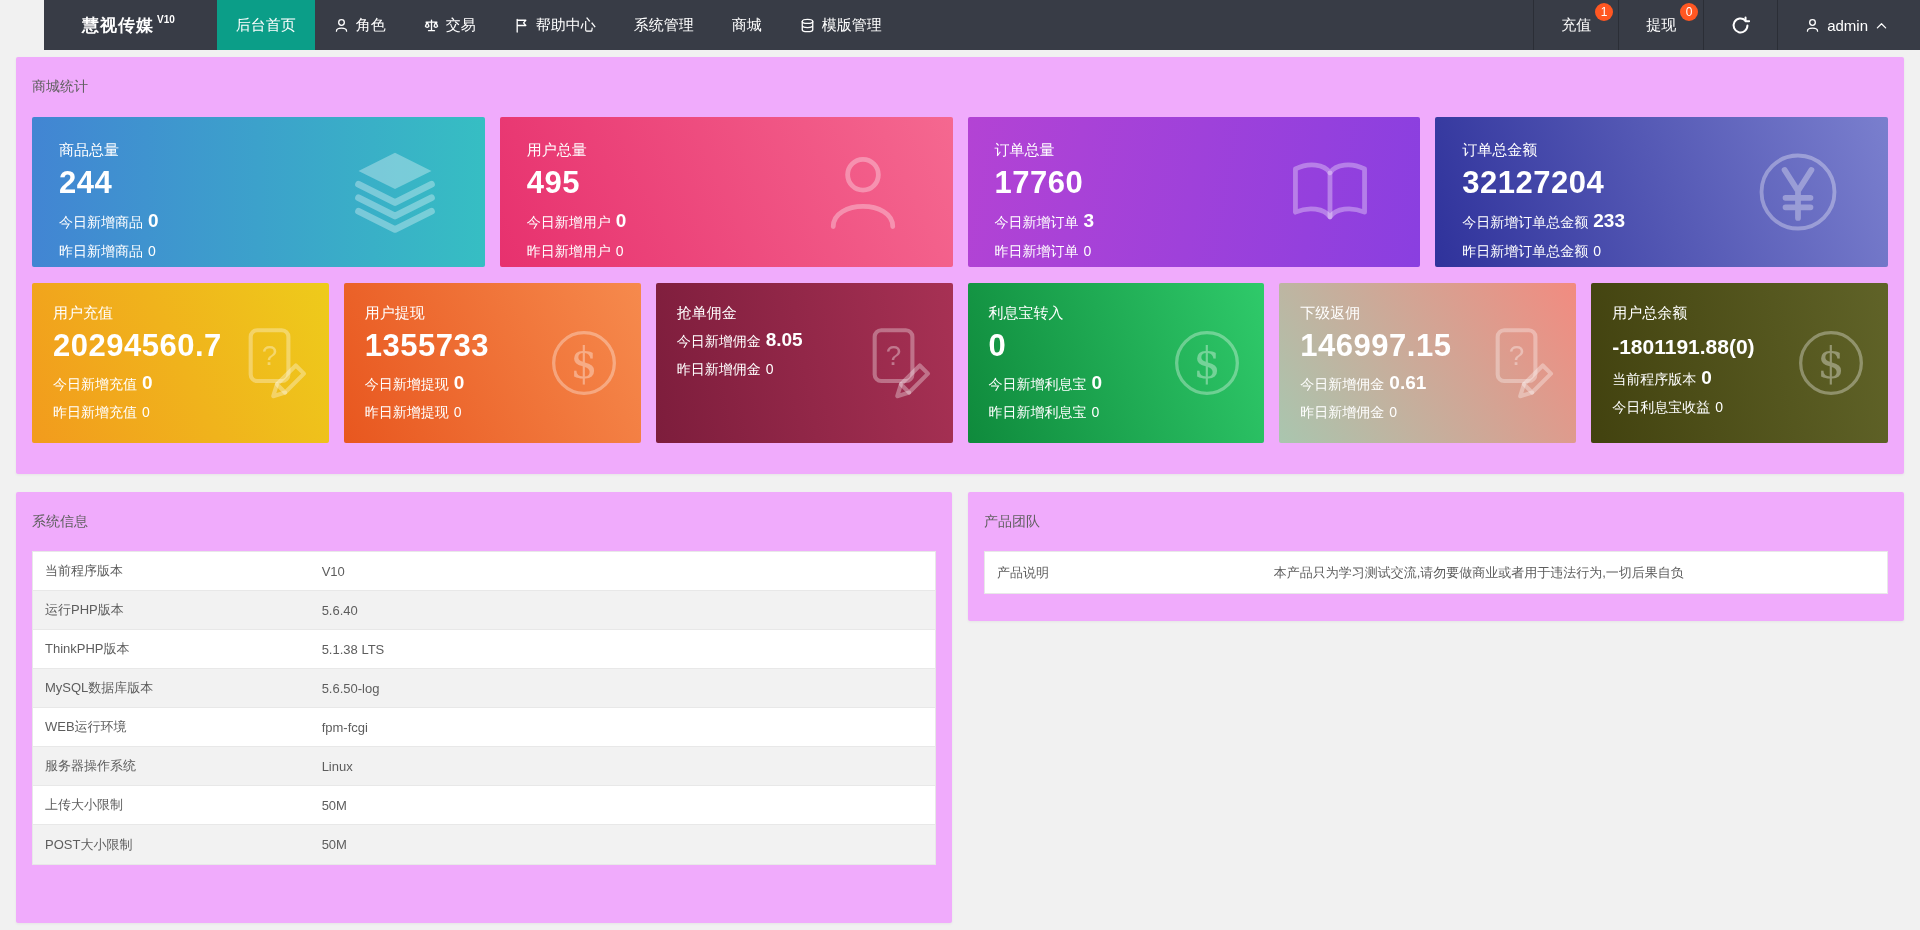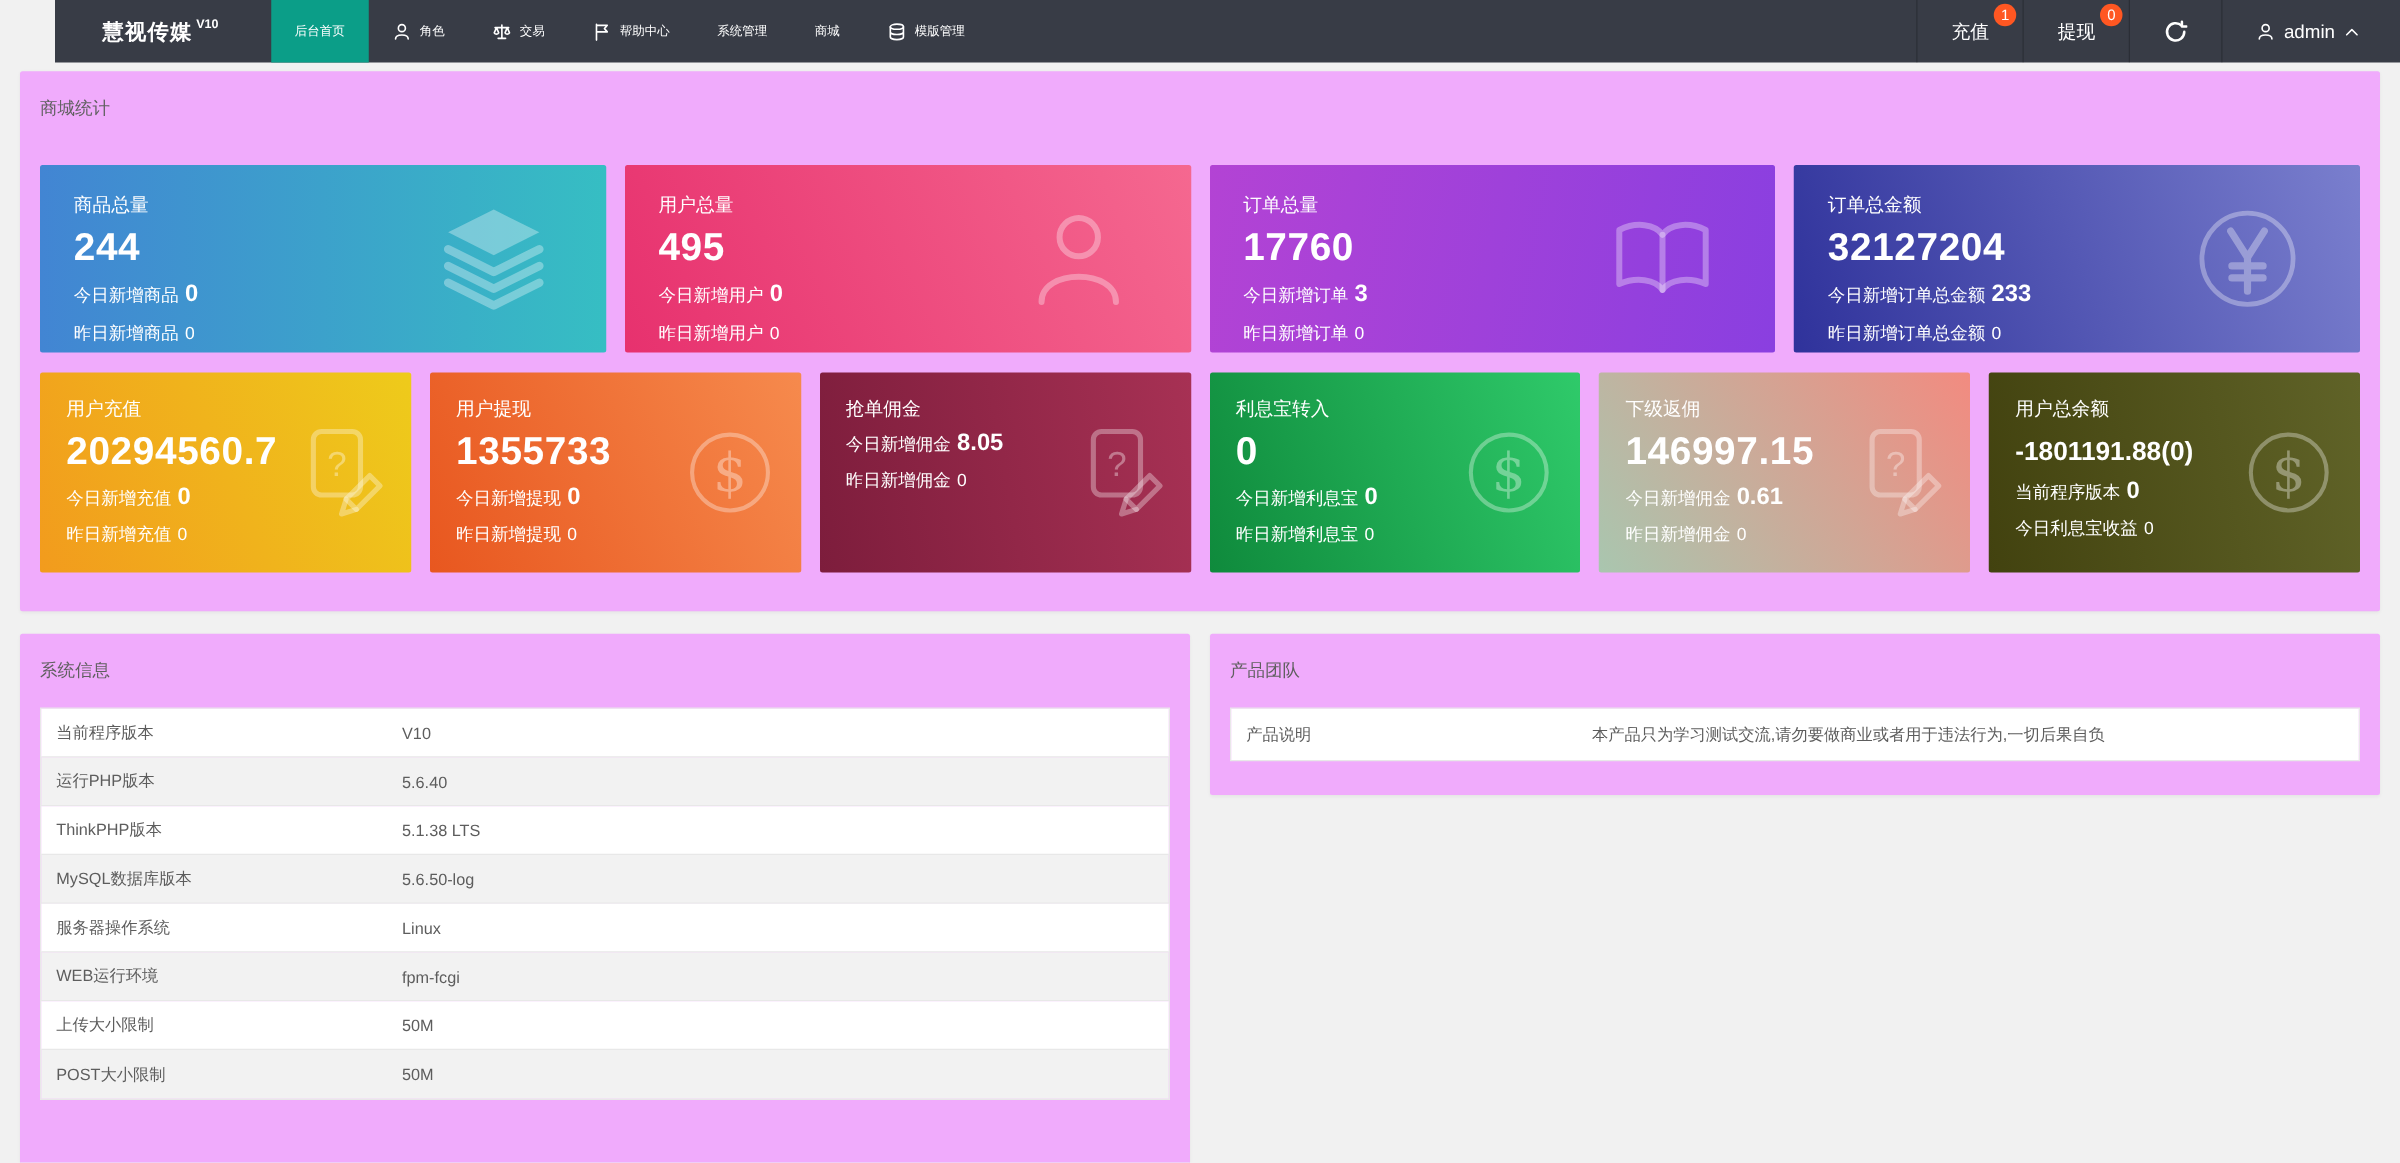--- a/index.html
+++ b/index.html
@@ -5,35 +5,35 @@
   * { margin:0; padding:0; box-sizing:border-box; }
   html,body { width:1920px; height:930px; overflow:hidden; }
   body { background:#f1f1f1; font-family:"Liberation Sans","DejaVu Sans",sans-serif; }
   a { text-decoration:none; color:inherit; }
 
   
   header { height:50px; background:#383c46; display:flex; align-items:stretch; color:#fff;margin-left:44px; }
   .logo { display:flex; align-items:center; padding:0 42px 0 38px; font-size:17px; font-weight:bold; letter-spacing:1px; cursor:pointer; }
   .logo sup { font-size:10px; margin-left:3px; transform:translateY(-6px); font-weight:600; letter-spacing:0; }
   .menu { display:flex; align-items:stretch; }
-  .mi { display:flex; align-items:center; gap:7px; padding:0 19px; font-size:10px; cursor:pointer; }
+  .mi { display:flex; align-items:center; gap:7px; padding:0 19px; font-size:15px; cursor:pointer; }
   .mi.active { background:#0b9e88; }
   .mi svg { flex:none; }
   .rnav { margin-left:auto; display:flex; align-items:stretch; }
   .ri { position:relative; display:flex; align-items:center; gap:7px; padding:0 27px; font-size:15px; cursor:pointer; border-left:1px solid rgba(0,0,0,.22); }
   .ri:last-child { padding-right:32px; }
   .badge { position:absolute; top:3px; right:5px; background:#ff5722; color:#fff; font-size:12px;
            min-width:18px; height:18px; line-height:18px; border-radius:9px; text-align:center; padding:0 3px; font-style:normal; }
 
   
   .main { padding:7px 16px 0; }
   .panel { background:#f0abfc; border-radius:2px; box-shadow:0 1px 3px rgba(0,0,0,.05); }
   .p-title { font-size:14px; color:#5f5f5f; }
   .p-stats { padding:21px 16px 31px; }
-  .g4 { display:grid; grid-template-columns:repeat(4,1fr); gap:15px; margin-top:36px; }
+  .g4 { display:grid; grid-template-columns:repeat(4,1fr); gap:15px; margin-top:21px; }
   .g6 { display:grid; grid-template-columns:repeat(6,1fr); gap:15px; margin-top:16px; }
 
   
   .card { position:relative; height:150px; color:#fff; padding:25px 0 0 27px; overflow:hidden; border-radius:2px; }
   .g6 .card { height:160px; padding:22px 0 0 21px; }
   .ct { font-size:15px; line-height:1; }
   .cv { font-size:31px; font-weight:bold; margin-top:9px; line-height:1.1; letter-spacing:.5px; }
   .cv.sm { font-size:21px; margin-top:15px; letter-spacing:0; }
   .cl { font-size:14px; margin-top:10px; line-height:1.2; }
   .g6 .cl { margin-top:9px; }
@@ -300,26 +300,26 @@
           </div>
         <div class="trow">
             <div class="tl">ThinkPHP版本</div>
             <div class="tv">5.1.38 LTS</div>
           </div>
         <div class="trow">
             <div class="tl">MySQL数据库版本</div>
             <div class="tv">5.6.50-log</div>
           </div>
         <div class="trow">
+            <div class="tl">WEB运行环境</div>
+            <div class="tv">fpm-fcgi</div>
+          </div>
+        <div class="trow">
             <div class="tl">服务器操作系统</div>
             <div class="tv">Linux</div>
-          </div>
-        <div class="trow">
-            <div class="tl">WEB运行环境</div>
-            <div class="tv">fpm-fcgi</div>
           </div>
         <div class="trow">
             <div class="tl">上传大小限制</div>
             <div class="tv">50M</div>
           </div>
         <div class="trow">
             <div class="tl">POST大小限制</div>
             <div class="tv">50M</div>
           </div>
       </div>

